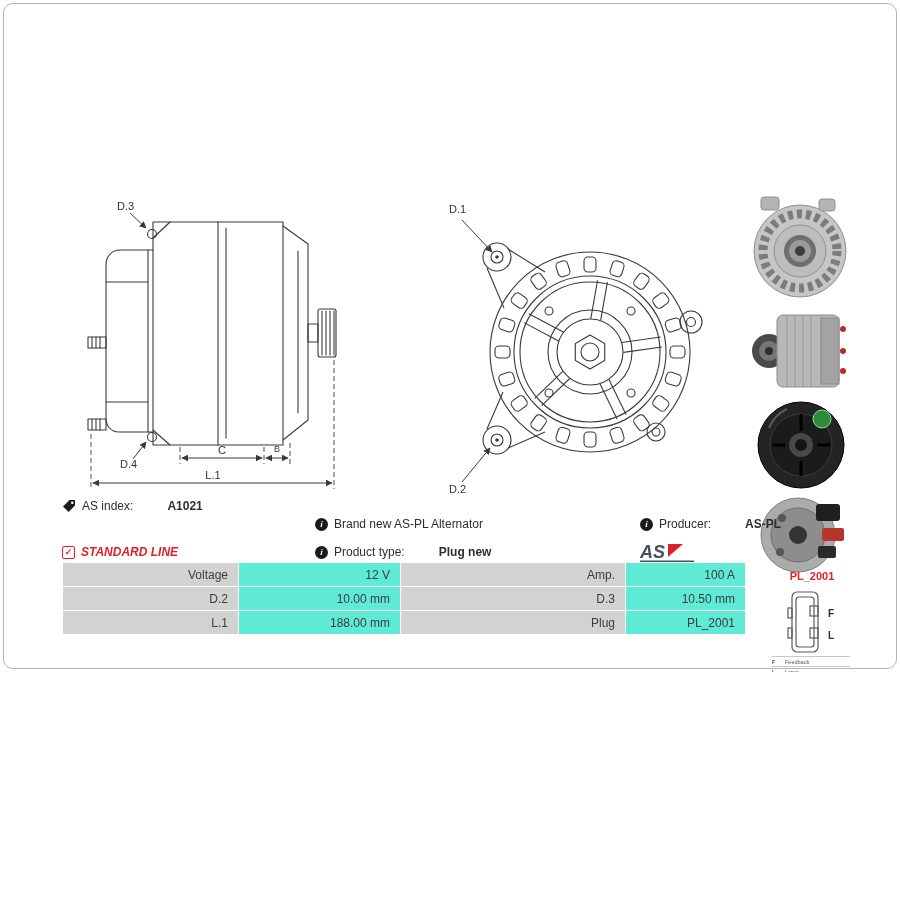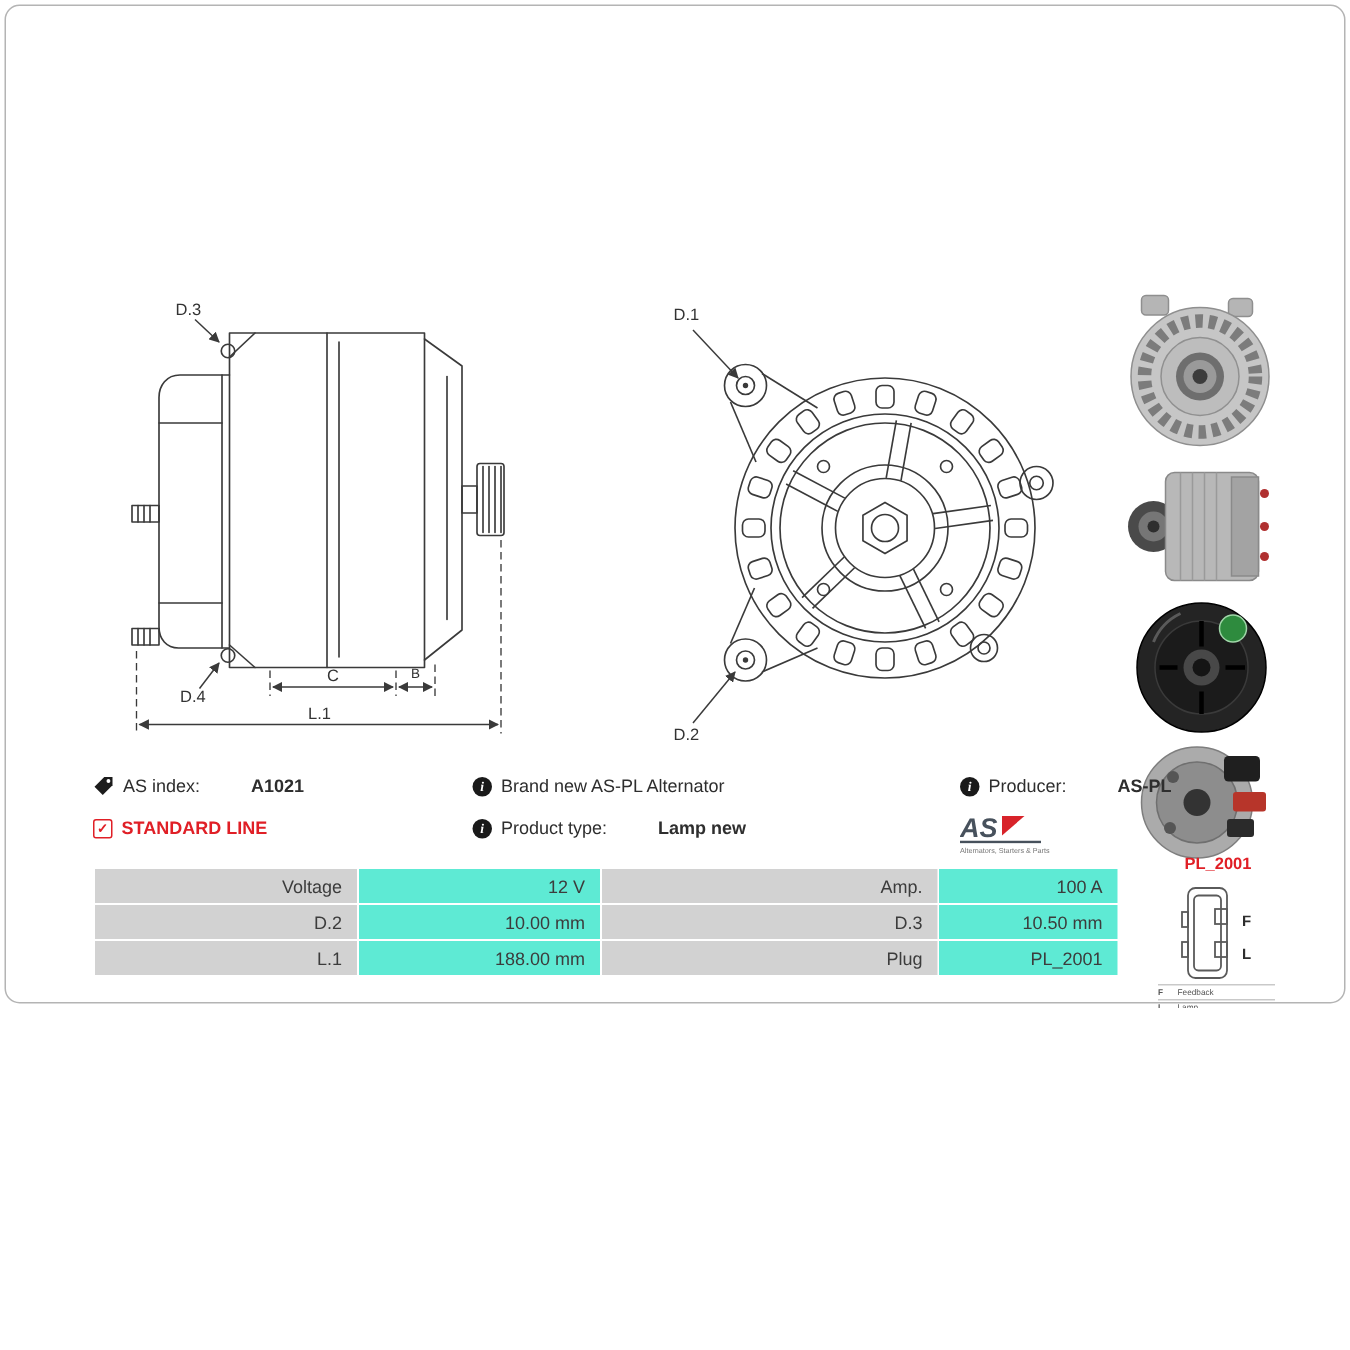--- a/index.html
+++ b/index.html
@@ -12,36 +12,36 @@
     pointer-events:none;
   }
   .drawing { position:absolute; left:0; top:0; }
   .photo { position:absolute; }
 
   .info-item {
     position:absolute; display:flex; align-items:center; gap:6px;
     font-size:12px; color:#2e2e2e; white-space:nowrap;
   }
   .info-item b { font-weight:bold;margin-left:28px; }
-  .red { color:#e01f26; font-weight:bold; }
+  .red { color:#e01f26; font-weight:bold;font-style:italic; }
   .icon-info {
     width:13px; height:13px; border-radius:50%; background:#1a1a1a; color:#fff;
     font-size:9px; font-weight:bold; display:flex; align-items:center; justify-content:center;
     font-family:"Liberation Serif", serif; font-style:italic; flex:0 0 auto;
   }
   .icon-check {
     width:11px; height:11px; border:1.5px solid #e01f26; border-radius:2px; color:#e01f26;
     font-size:9px; font-weight:bold; display:flex; align-items:center; justify-content:center;
     flex:0 0 auto;
   }
 
   .aspl-logo { position:absolute; left:640px; top:542px; }
 
   .spec-table {
-    position:absolute; left:62px; top:578px; border-collapse:collapse; table-layout:fixed;
+    position:absolute; left:62px; top:562px; border-collapse:collapse; table-layout:fixed;
   }
   .spec-table td {
     height:23px; padding:0 10px 0 0; text-align:right; font-size:12px; color:#3c3c3c;
     border:1px solid #ffffff; overflow:hidden;
   }
   .spec-table td.lab { background:#d2d2d2; }
   .spec-table td.val { background:#5eead4;text-align:right; }
 
   .plug-code {
     position:absolute; left:770px; top:570px; width:84px; text-align:center;
@@ -233,21 +233,21 @@
     <circle cx="38" cy="41" r="37" fill="#ababab" stroke="#7e7e7e"></circle>
     <circle cx="38" cy="41" r="27" fill="#8d8d8d" stroke="#6f6f6f"></circle>
     <rect x="56" y="10" width="24" height="17" rx="3" fill="#1f1f1f"></rect>
     <rect x="62" y="34" width="22" height="13" rx="2" fill="#b7352a"></rect>
     <rect x="58" y="52" width="18" height="12" rx="2" fill="#2a2a2a"></rect>
     <circle cx="38" cy="41" r="9" fill="#333"></circle>
     <circle cx="22" cy="24" r="4" fill="#555"></circle>
     <circle cx="20" cy="58" r="4" fill="#555"></circle>
   </svg>
 
-  <div class="info-item" style="left:62px; top:517px;">
+  <div class="info-item" style="left:62px; top:499px;">
     <svg width="14" height="14" viewBox="0 0 14 14">
       <path d="M1,7.5 L7.5,1 L13,1 L13,6.5 L6.5,13 Z" fill="#1c1c1c"></path>
       <circle cx="10.3" cy="3.7" r="1.3" fill="#fff"></circle>
     </svg>
     <span>AS index:</span>
     <b>A1021</b>
   </div>
 
   <div class="info-item" style="left:62px; top:545px;">
     <span class="icon-check">✓</span>
@@ -255,21 +255,21 @@
   </div>
 
   <div class="info-item" style="left:315px; top:517px;">
     <span class="icon-info">i</span>
     <span>Brand new AS-PL Alternator</span>
   </div>
 
   <div class="info-item" style="left:315px; top:545px;">
     <span class="icon-info">i</span>
     <span>Product type:</span>
-    <b>Lamp new</b>
+    <b>Plug new</b>
   </div>
 
   <div class="info-item" style="left:640px; top:517px;">
     <span class="icon-info">i</span>
     <span>Producer:</span>
     <b>AS-PL</b>
   </div>
 
   <svg class="aspl-logo" width="80" height="30" viewBox="0 0 80 30">
     <text x="0" y="16" font-size="18" font-weight="bold" font-style="italic" fill="#47515c" font-family="Liberation Sans, sans-serif">AS</text>

